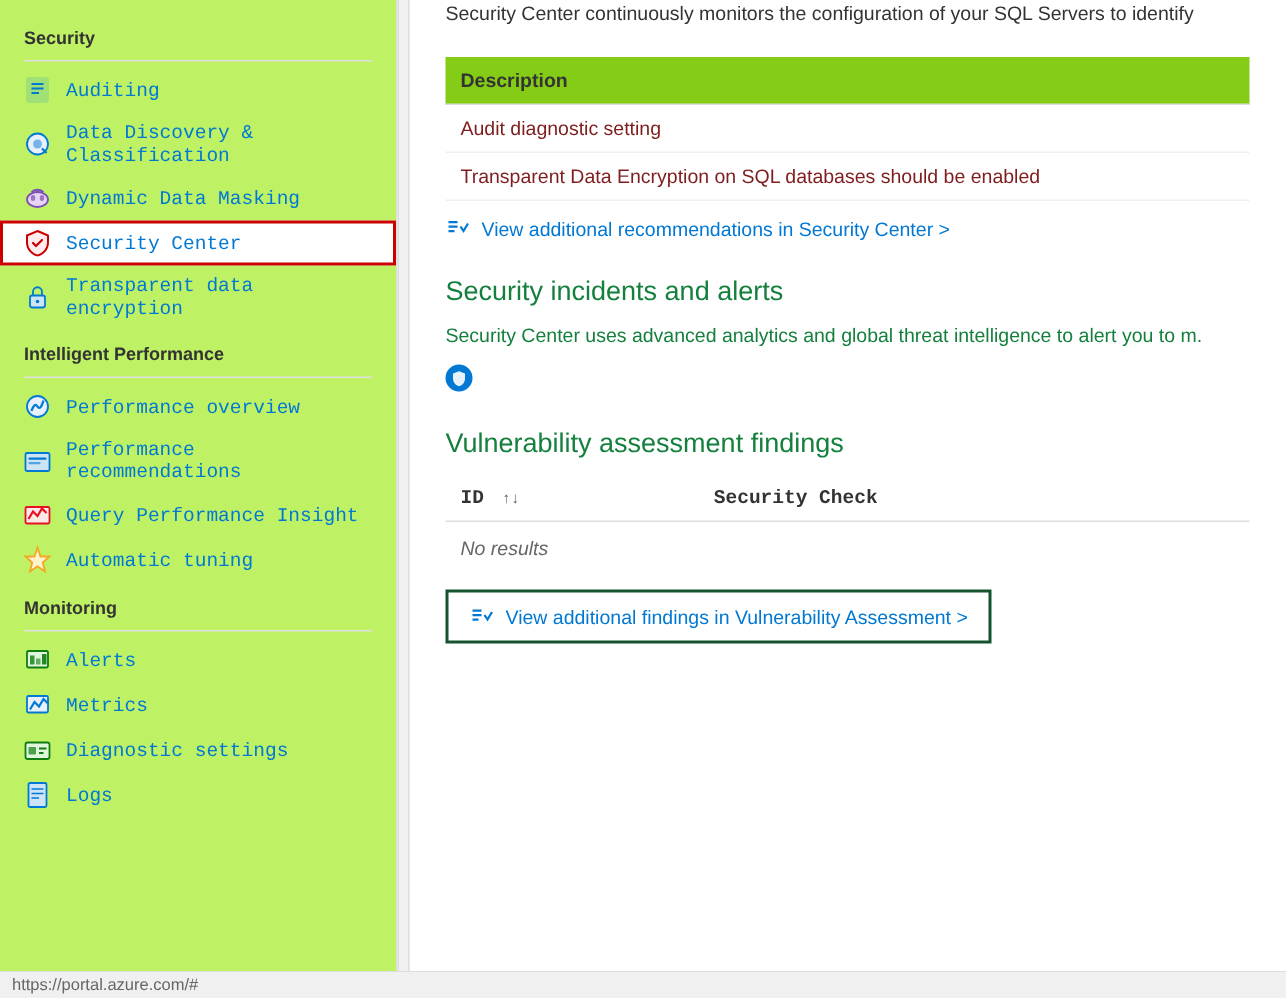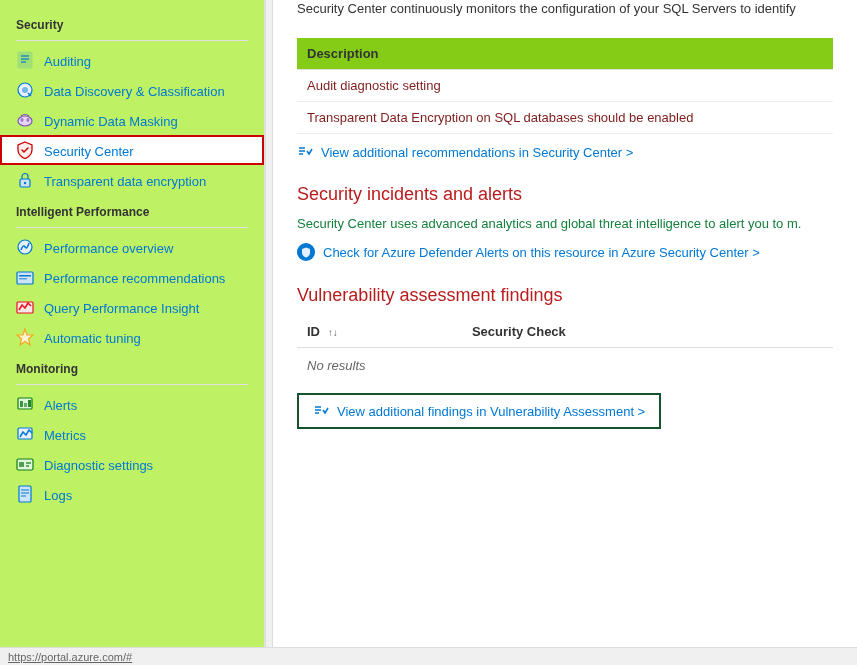--- a/index.html
+++ b/index.html
@@ -21,27 +21,28 @@
       padding: 10px 16px 4px 16px;
       text-transform: none;
     }
     .sidebar-divider {
       border: none;
       border-top: 1px solid #e0e0e0;
       margin: 4px 16px;
     }
     .sidebar-item {
       display: flex;
-      align-items: flex-end;
+      align-items: center;
       padding: 6px 16px;
       cursor: pointer;
       gap: 10px;
       color: #333;
       text-decoration: none;
       font-size: 13px;
+      font-family: Liberation Mono, monospace;
     }
     .sidebar-item.active {
       background: #fff;
       outline: 2px solid #c00;
       outline-offset: -2px;
     }
     .sidebar-item .label {
       font-size: 13px;
       color: #0078d4;
     }
@@ -73,21 +74,21 @@
     .main-content::-webkit-scrollbar-track { background: #f1f1f1; }
     .main-content::-webkit-scrollbar-thumb { background: #c1c1c1; border-radius: 4px; }
 
     .section {
       margin-bottom: 24px;
     }
 
     .section-title {
       font-size: 18px;
       font-weight: 400;
-      color: #b91c1c;
+      color: #15803d;
       margin-bottom: 10px;
       margin-top: 18px;
     }
 
     .intro-text {
       font-size: 13px;
       color: #333;
       margin-bottom: 20px;
       line-height: 1.4;
     }
@@ -159,20 +160,21 @@
       border-collapse: collapse;
       margin-top: 8px;
     }
     .vuln-table th {
       text-align: left;
       font-size: 13px;
       font-weight: 600;
       padding: 8px 10px;
       border-bottom: 1px solid #ddd;
       color: #333;
+      font-family: Liberation Mono, monospace;
     }
     .vuln-table th .sort-icon {
       font-size: 10px;
       margin-left: 4px;
       color: #666;
     }
     .vuln-table td {
       padding: 10px 10px;
       font-size: 13px;
       color: #666;
@@ -217,21 +219,20 @@
       left: 0;
       right: 0;
       height: 18px;
       background: #f0f0f0;
       border-top: 1px solid #ddd;
       font-size: 11px;
       color: #666;
       padding: 0 8px;
       display: flex;
       align-items: center;
-      text-decoration: underline;
     }
   </style>
 </head>
 <body>
 
 <div class="sidebar">
 
   <div>
     <div class="sidebar-section-title">Security</div>
     <hr class="sidebar-divider">
@@ -430,21 +431,20 @@
   <div class="section">
     <div class="section-title">Security incidents and alerts</div>
     <div class="incidents-text">Security Center uses advanced analytics and global threat intelligence to alert you to m.</div>
 
     <div class="azure-link-row">
       <div class="shield-icon-blue">
         <svg width="10" height="11" viewBox="0 0 10 11" fill="none">
           <path d="M5 0.5 L9 2 L9 5.5 C9 8 7.2 9.8 5 10.5 C2.8 9.8 1 8 1 5.5 L1 2 Z" fill="white" opacity="0.9"></path>
         </svg>
       </div>
-      <span>Check for Azure Defender Alerts on this resource in Azure Security Center &gt;</span>
     </div>
   </div>
 
   <div class="section">
     <div class="section-title">Vulnerability assessment findings</div>
 
     <table class="vuln-table">
       <thead>
         <tr>
           <th>

